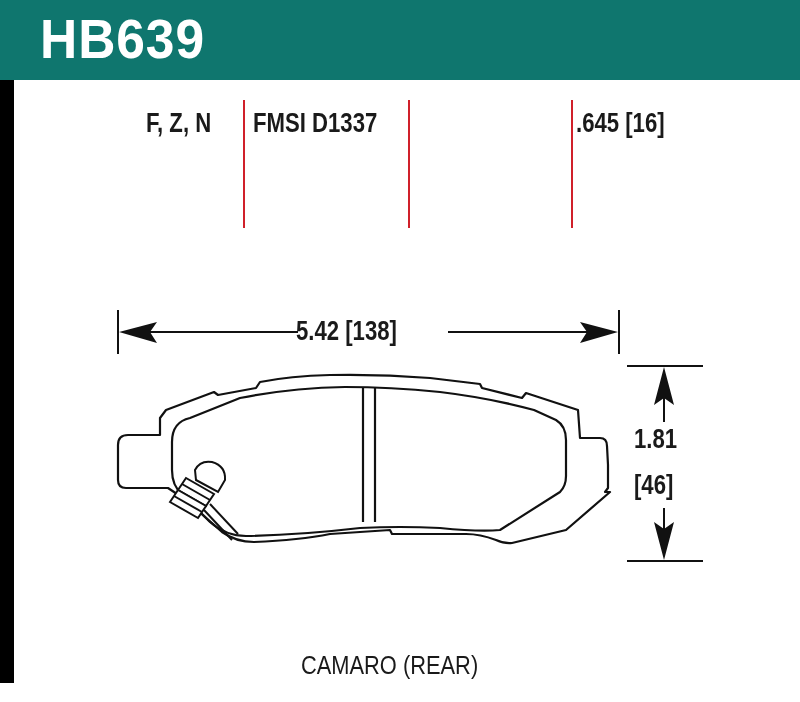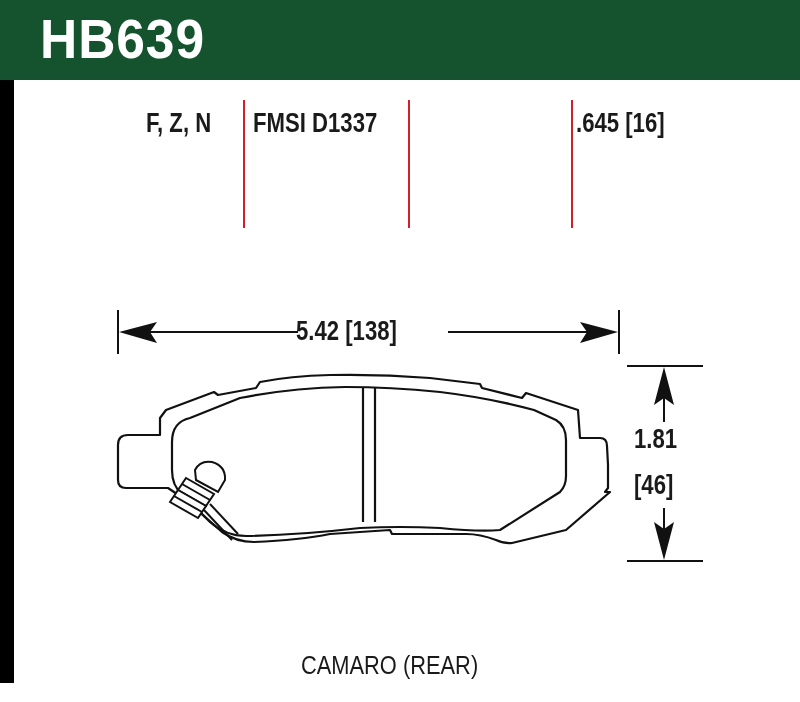--- a/index.html
+++ b/index.html
@@ -1,17 +1,17 @@
 <!DOCTYPE html>
 <html><head>
 <meta charset="utf-8">
 <style>
   html, body { margin:0; padding:0; background:#fff; }
   body { width:800px; height:702px; position:relative; overflow:hidden; font-family:"Liberation Sans", sans-serif; }
-  .header { position:absolute; left:0; top:0; width:800px; height:80px; background:#14532d; }
+  .header { position:absolute; left:0; top:0; width:800px; height:80px; background:#0f766e; }
   .part-number { position:absolute; left:40px; top:6px; color:#fff; font-family:"Liberation Sans", sans-serif; font-weight:bold; font-size:56px; letter-spacing:1px; line-height:66px; transform:scaleX(0.92); transform-origin:left top; }
   .left-bar { position:absolute; left:0; top:80px; width:14px; height:603px; background:#000; }
   .label { position:absolute; font-family:"Liberation Sans", sans-serif; font-weight:bold; color:#1a1a1a; font-size:27px; line-height:30px; transform:scaleX(0.82); transform-origin:left top; white-space:nowrap; }
   .dim-label { position:absolute; font-family:"Liberation Sans", sans-serif; font-weight:bold; color:#1a1a1a; font-size:27px; line-height:30px; white-space:nowrap; transform:scaleX(0.82); }
   .vehicle { position:absolute; left:301px; top:650px; font-family:"Liberation Sans", sans-serif; color:#1a1a1a; font-size:26px; line-height:30px; transform:scaleX(0.84); transform-origin:left top; white-space:nowrap; }
   svg.drawing { position:absolute; left:0; top:0; }
 </style>
 </head>
 <body>
 

